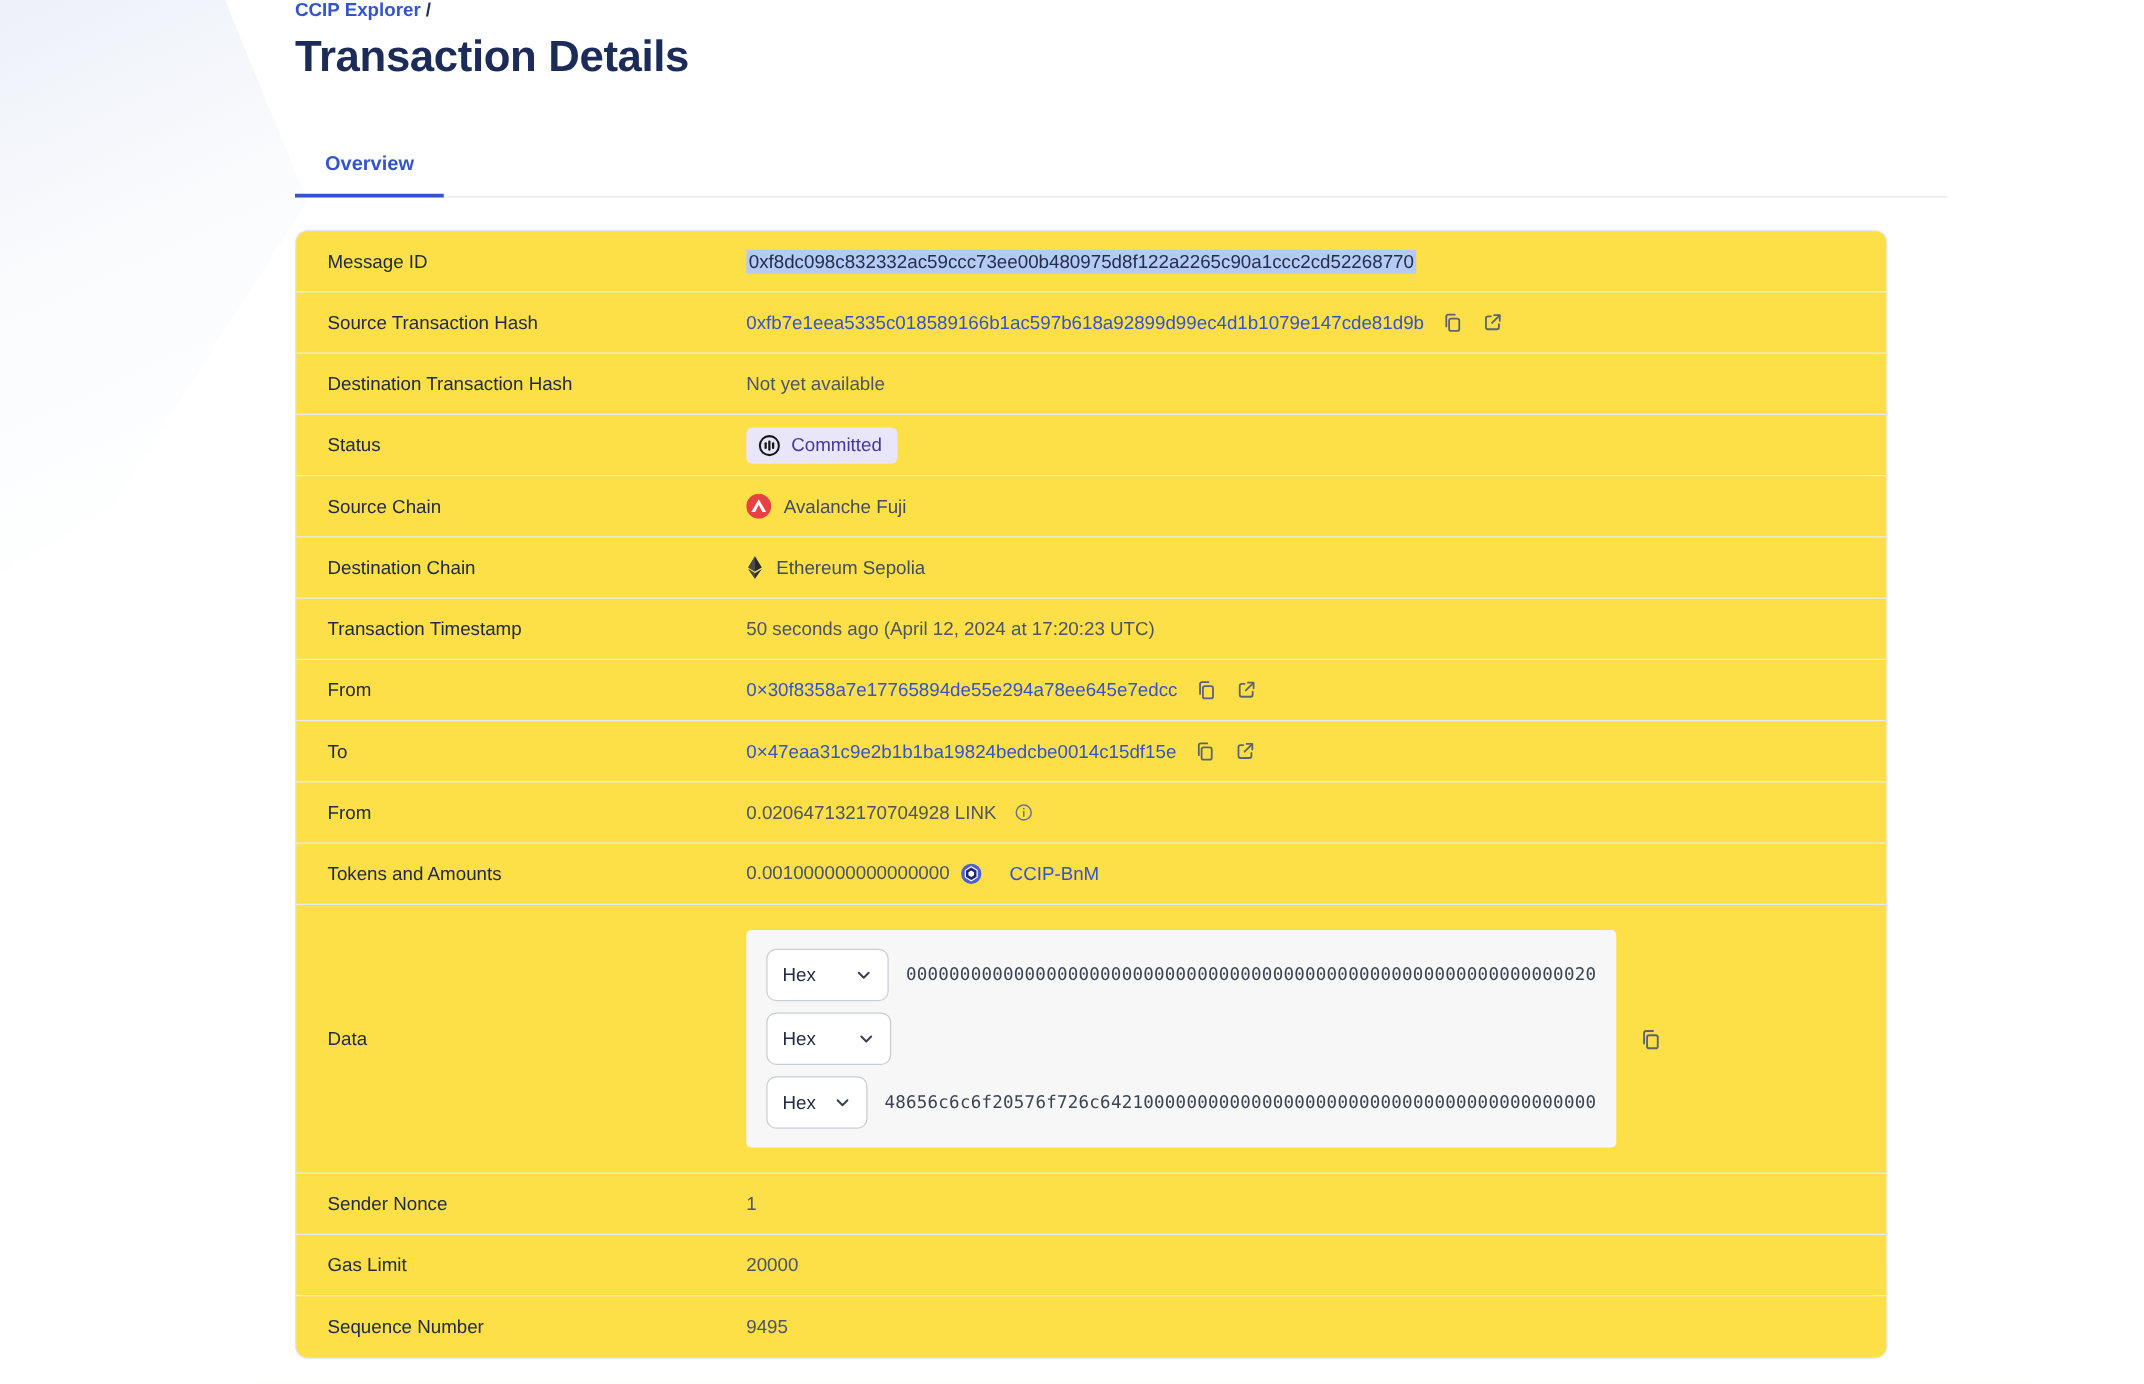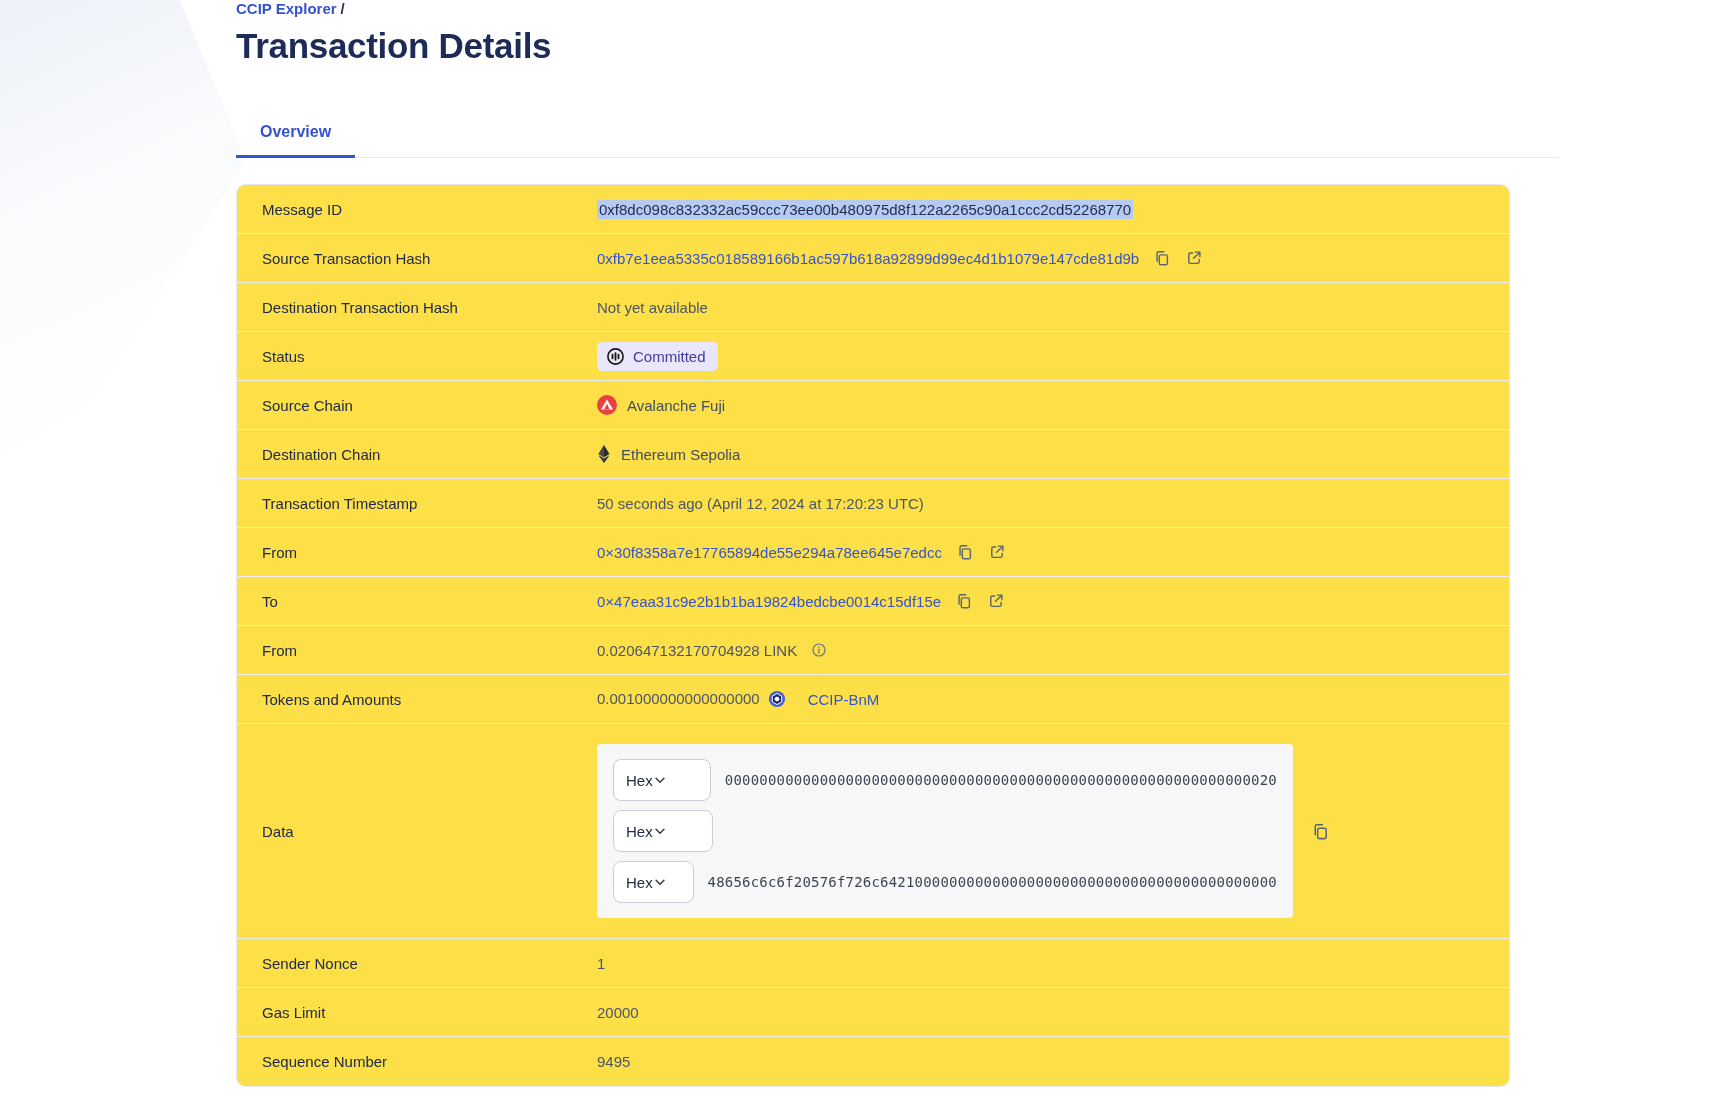--- a/index.html
+++ b/index.html
@@ -66,21 +66,21 @@
   .data-row { align-items:center; padding-top:20px; padding-bottom:20px; }
   .data-wrap { display:flex; align-items:center; }
   .data-box {
     background:#f7f7f8; border-radius:4px; padding:15px 16px;
     display:flex; flex-direction:column; gap:9px; width:696px;
   }
   .data-line { display:flex; align-items:center; gap:14px; }
   .hex-select {
     background:#fff; border:1px solid #c9cdd6; border-radius:8px;
     width:100px; height:42px; display:flex; align-items:center;
-    padding:0 12px; cursor:pointer;
+    justify-content:space-between; padding:0 12px; cursor:pointer;
   }
   .hex-select .sel-label { font-size:15px; color:#232b40; font-weight:500; }
   .hex-text {
     font-family:"DejaVu Sans Mono","Liberation Mono",monospace;
     font-size:14px; color:#3c4454; letter-spacing:0.2px; white-space:nowrap;
   }
   .data-copy { margin-left:18px; }
   svg { display:block; }
 </style>
 </head>

